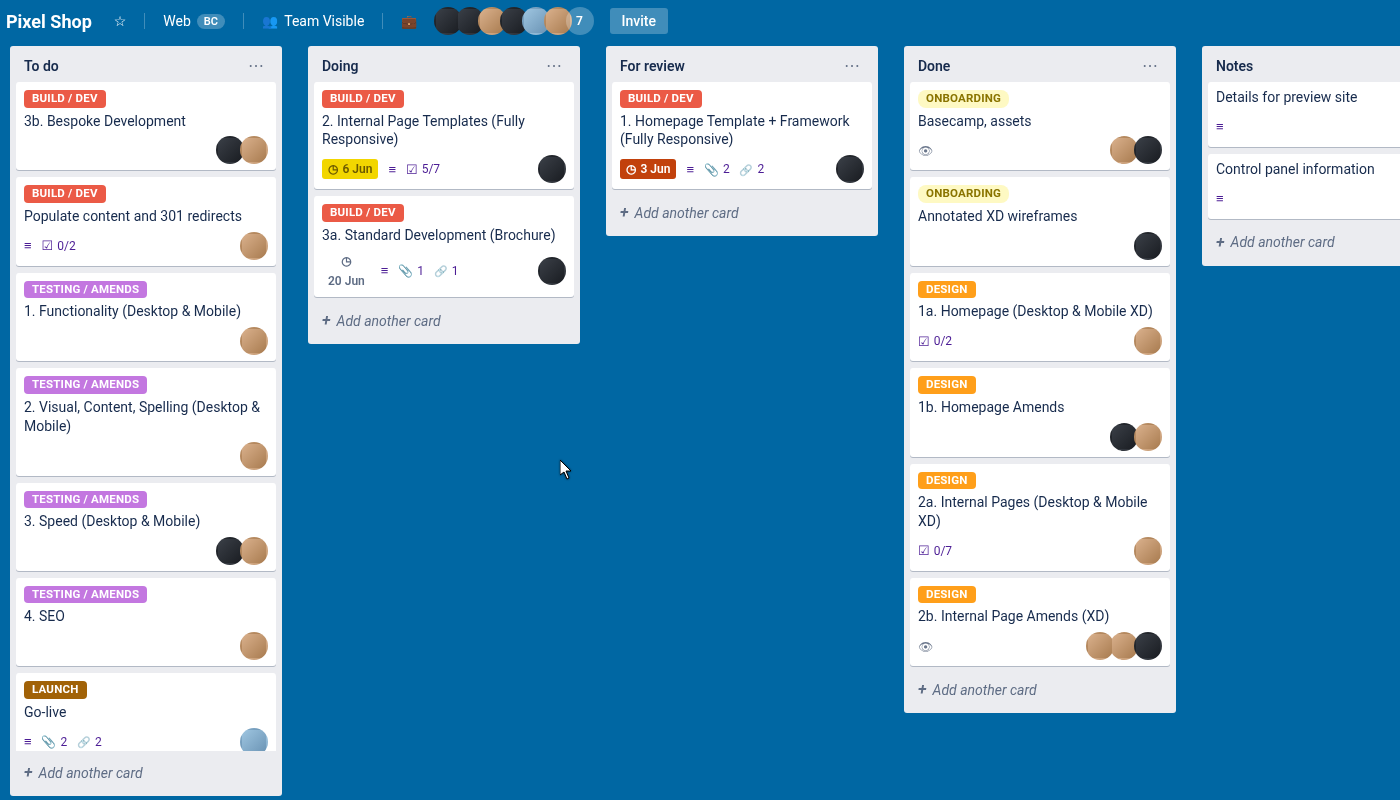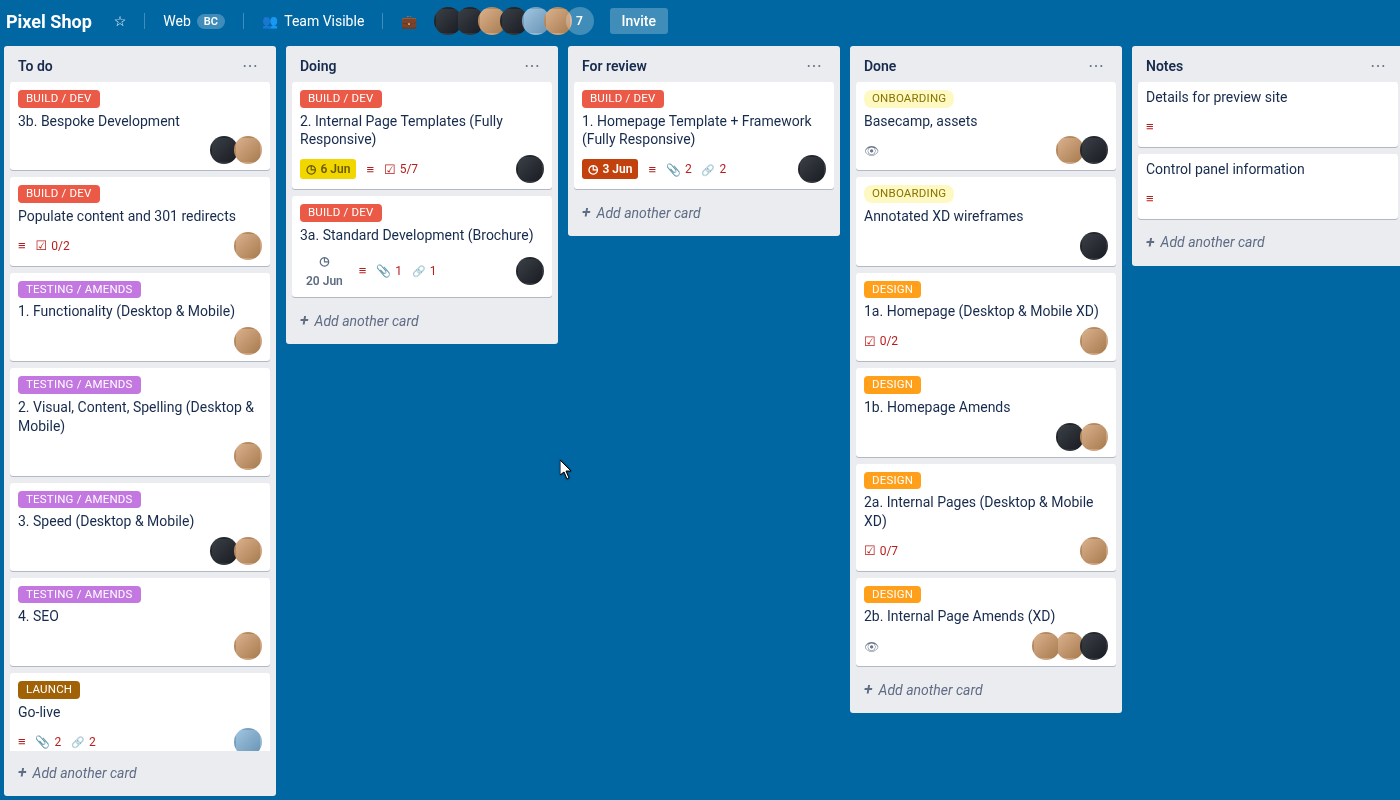--- a/index.html
+++ b/index.html
@@ -85,22 +85,22 @@
   background: rgba(255,255,255,.25);
   border-radius: 3px;
   padding: 5px 12px;
   font-size: 14px;
   font-weight: 500;
   cursor: pointer;
   margin-left: 8px;
 }
 .board {
   display: flex;
-  gap: 10px;
-  padding: 4px 4px;
+  gap: 26px;
+  padding: 4px 10px;
   align-items: flex-start;
   height: calc(100% - 42px);
   overflow-x: auto;
 }
 .list {
   width: 272px;
   flex-shrink: 0;
   background: #ebecf0;
   border-radius: 3px;
   padding: 6px;
@@ -141,21 +141,21 @@
   padding: 6px 8px 6px 8px;
   cursor: pointer;
   font-size: 14px;
   line-height: 1.35;
 }
 .label {
   display: inline-block;
   border-radius: 4px;
   padding: 1px 8px;
   font-size: 11.5px;
-  font-weight: 400;
+  font-weight: 700;
   color: #fff;
   margin-bottom: 4px;
   letter-spacing: .2px;
 }
 .label.red { background: #eb5a46; }
 .label.pink { background: #c377e0; }
 .label.blue { background: #a16207; }
 .label.yellow { background: #fef9c3; color: #8a7400; border-radius: 8px; }
 .label.orange { background: #ff9f1a; }
 .card-title { color: #172b4d; }
@@ -169,21 +169,21 @@
 .badges {
   display: flex;
   gap: 10px;
   flex-wrap: wrap;
 }
 .badge {
   display: inline-flex;
   align-items: center;
   gap: 4px;
   font-size: 12px;
-  color: #b91c1c;
+  color: #4c1d95;
 }
 .badge .icn { font-size: 13px; line-height: 1; }
 .due {
   display: inline-flex;
   align-items: center;
   gap: 4px;
   padding: 2px 6px;
   border-radius: 3px;
   font-size: 12px;
   font-weight: 600;

